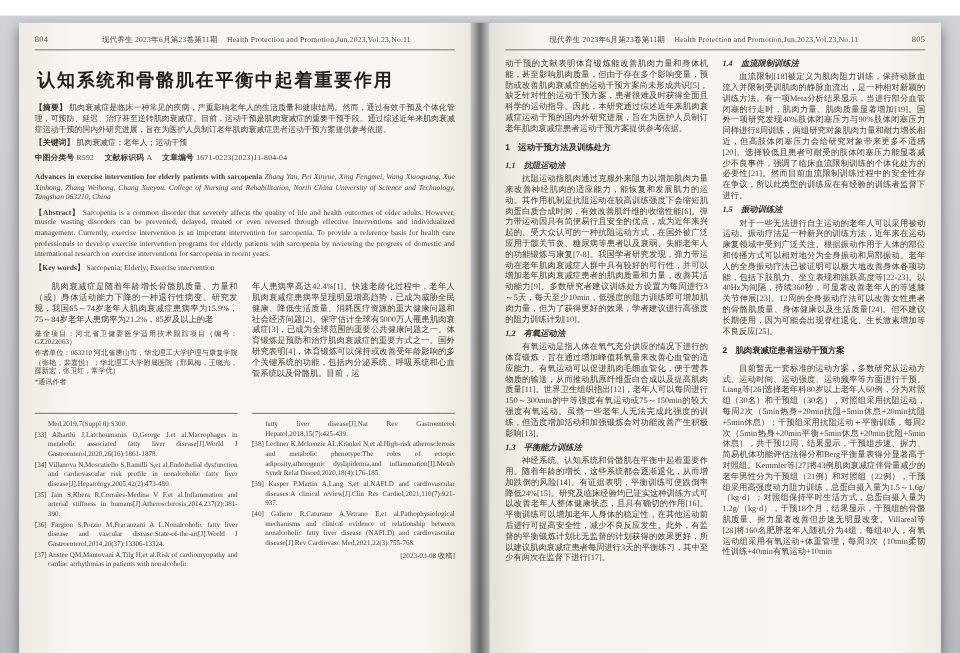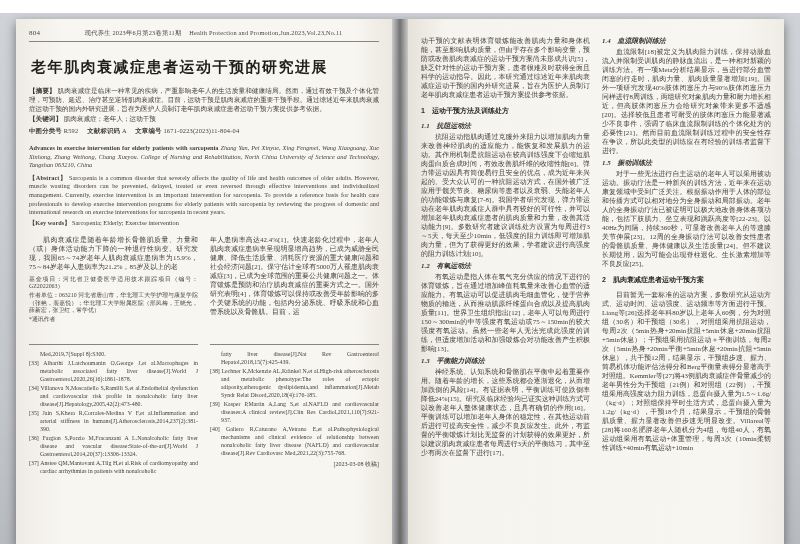--- a/index.html
+++ b/index.html
@@ -73,21 +73,21 @@
     <div class="page left">
       <div class="inner">
         <div class="page-head">
           <span class="pn">804</span>
           <span class="mid">
             <span>现代养生 2023年6月第23卷第11期</span>
             <span class="en">Health Protection and Promotion,Jun.2023,Vol.23,No.11</span>
           </span>
         </div>
 
-        <div class="art-title">老年肌肉衰减症患者运动干预的研究进展</div>
+        <div class="art-title">认知系统和骨骼肌在平衡中起着重要作用</div>
 
         <div class="abs-block">
           <span class="lbl">【摘要】</span>
           <span>肌肉衰减症是临床一种常见的疾病，严重影响老年人的生活质量和健康结局。然而，通过有效干预及个体化管理，可预防、延迟、治疗甚至逆转肌肉衰减症。目前，运动干预是肌肉衰减症的重要干预手段。通过综述近年来肌肉衰减症运动干预的国内外研究进展，旨在为医护人员制订老年肌肉衰减症患者运动干预方案提供参考依据。</span>
         </div>
         <div class="kw-line">
           <span class="lbl" style="font-weight:bold">【关键词】</span>
           <span>肌肉衰减症；老年人；运动干预</span>
         </div>
         <div class="clc-line">
@@ -147,20 +147,27 @@
             </div>
           </div>
         </div>
       </div>
     </div>
 
     <div class="gutter"></div>
 
     <div class="page right">
       <div class="inner">
+        <div class="page-head">
+          <span class="mid">
+            <span>现代养生 2023年6月第23卷第11期</span>
+            <span class="en">Health Protection and Promotion,Jun.2023,Vol.23,No.11</span>
+          </span>
+          <span class="pn">805</span>
+        </div>
 
         <div class="cols">
 
           <div class="rp-col">
             <p>动干预的文献表明体育锻炼能改善肌肉力量和身体机能，甚至影响肌肉质量，但由于存在多个影响变量，预防或改善肌肉衰减症的运动干预方案尚未形成共识[5]，缺乏针对性的运动干预方案，患者很难及时获得全面且科学的运动指导。因此，本研究通过综述近年来肌肉衰减症运动干预的国内外研究进展，旨在为医护人员制订老年肌肉衰减症患者运动干预方案提供参考依据。</p>
             <div class="sec-h">1　运动干预方法及训练处方</div>
             <div class="sub-h">1.1　抗阻运动法</div>
             <p class="ind">抗阻运动指肌肉通过克服外来阻力以增加肌肉力量来改善神经肌肉的适应能力，能恢复和发展肌力的运动。其作用机制是抗阻运动在较高训练强度下会缩短肌肉蛋白质合成时间，有效改善肌纤维的收缩性能[6]。弹力带运动因具有简便易行且安全的优点，成为近年来兴起的、受大众认可的一种抗阻运动方式，在国外被广泛应用于髋关节炎、糖尿病等患者以及衰弱、失能老年人的功能锻炼与康复[7-8]。我国学者研究发现，弹力带运动在老年肌肉衰减症人群中具有较好的可行性，并可以增加老年肌肉衰减症患者的肌肉质量和力量，改善其活动能力[9]。多数研究者建议训练处方设置为每周进行3～5天，每天至少10min，低强度的阻力训练即可增加肌肉力量，但为了获得更好的效果，学者建议进行高强度的阻力训练计划[10]。</p>
             <div class="sub-h">1.2　有氧运动法</div>
             <p class="ind">有氧运动是指人体在氧气充分供应的情况下进行的体育锻炼，旨在通过增加峰值耗氧量来改善心血管的适应能力。有氧运动可以促进肌肉毛细血管化，便于营养物质的输送，从而推动肌原纤维蛋白合成以及提高肌肉质量[11]。世界卫生组织指出[12]，老年人可以每周进行150～300min的中等强度有氧运动或75～150min的较大强度有氧运动。虽然一些老年人无法完成此强度的训练，但适度增加活动和加强锻炼会对功能改善产生积极影响[13]。</p>

